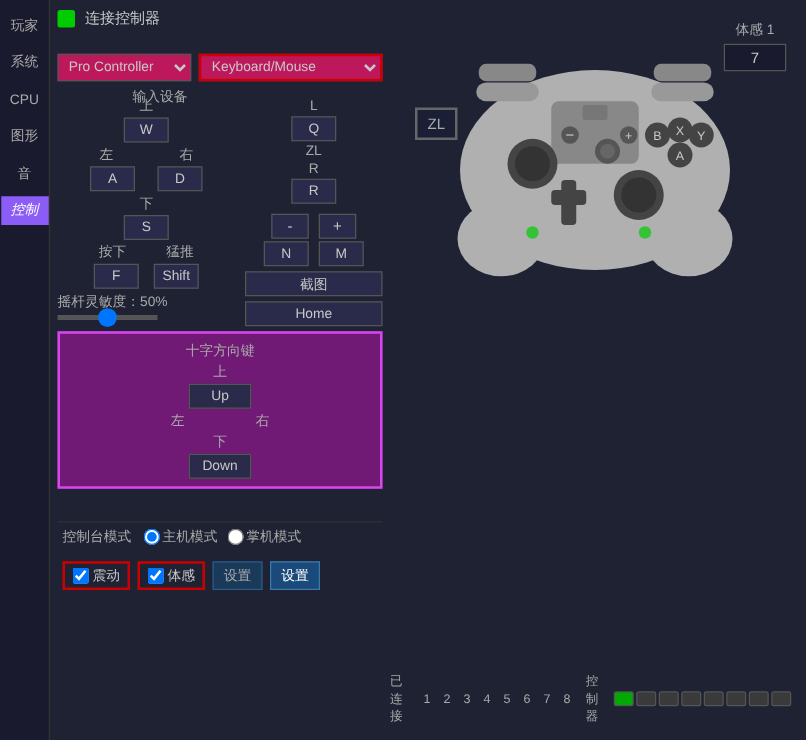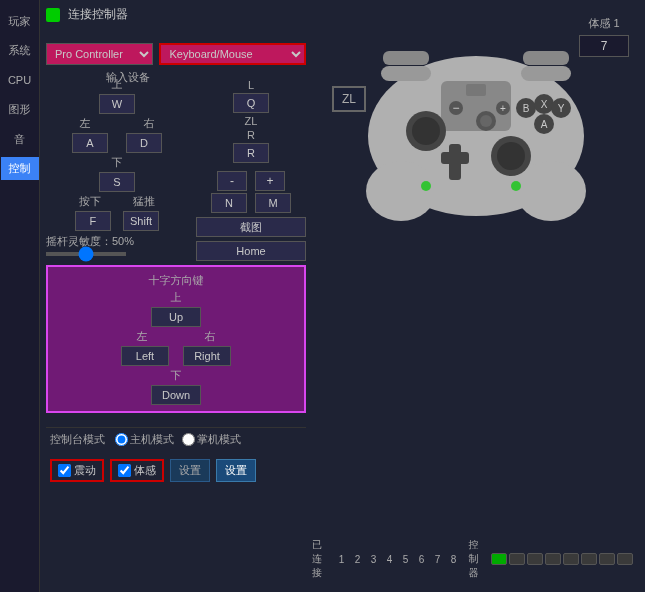--- a/index.html
+++ b/index.html
@@ -29,22 +29,23 @@
     .sidebar-item {
       width: 38px;
       padding: 4px 2px;
       text-align: center;
       font-size: 11px;
       color: #aaa;
       cursor: pointer;
       line-height: 1.4;
     }
     .sidebar-item.active {
-      background: #3b82f6;
+      background: #8b5cf6;
       color: #fff;
+      font-style: italic;
     }
 
     
     .main {
       flex: 1;
       display: flex;
       flex-direction: column;
       background: #1e2233;
     }
 
@@ -186,21 +187,21 @@
       margin-bottom: 4px;
     }
 
     
     .bottom-controls {
       display: flex;
       align-items: center;
       gap: 10px;
       padding: 4px;
       border-top: 1px solid #333;
-      margin-top: 6px;
+      margin-top: 18px;
     }
     .console-mode-label {
       font-size: 11px;
       color: #aaa;
     }
     .radio-group {
       display: flex;
       gap: 8px;
       align-items: center;
     }
@@ -510,25 +511,20 @@
         </div>
         <div class="key-row">
           <button class="key-btn" style="width:50px;">Up</button>
         </div>
         <div class="key-row">
           <span class="key-label" style="width:40px;">左</span>
           <span style="width:20px;"></span>
           <span class="key-label" style="width:40px;">右</span>
         </div>
         <div class="key-row">
-          <button class="key-btn" style="width:48px;">Left</button>
-          <span style="width:6px;"></span>
-          <button class="key-btn" style="width:48px;">Right</button>
-        </div>
-        <div class="key-row">
           <span class="key-label">下</span>
         </div>
         <div class="key-row">
           <button class="key-btn" style="width:50px;">Down</button>
         </div>
       </div>
 
       <div class="bottom-controls">
         <span class="console-mode-label">控制台模式</span>
         <div class="radio-group">

